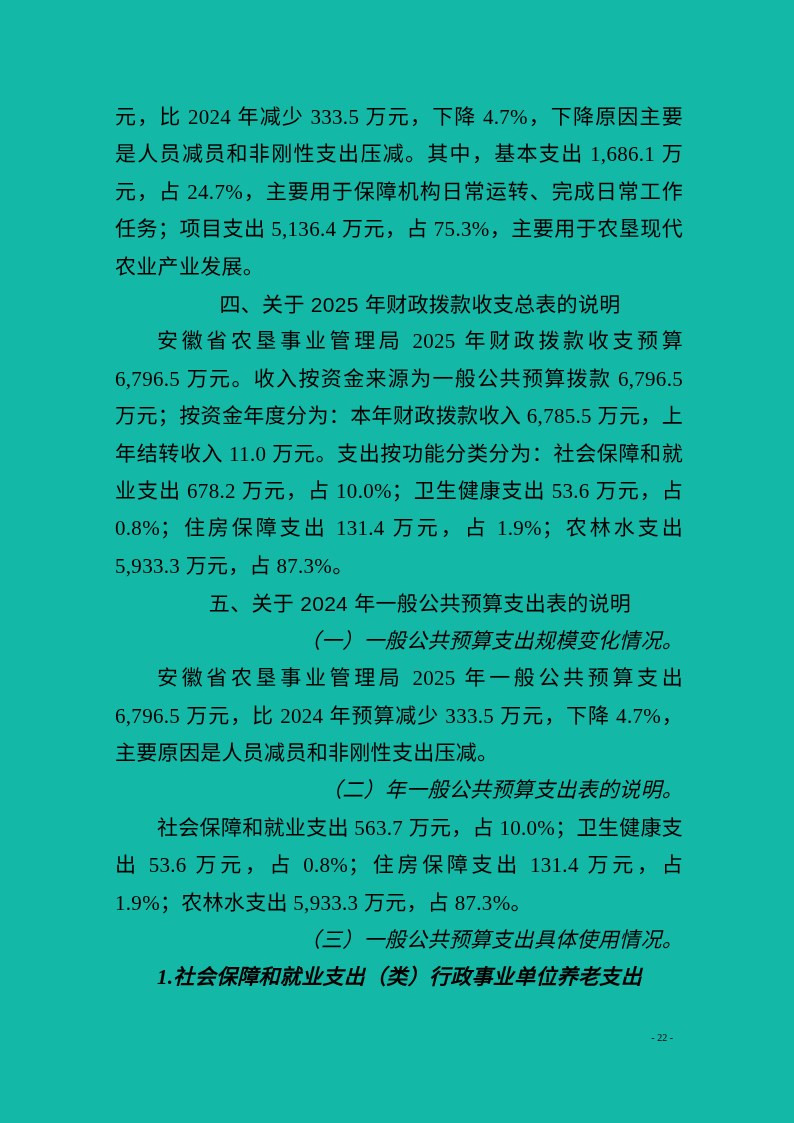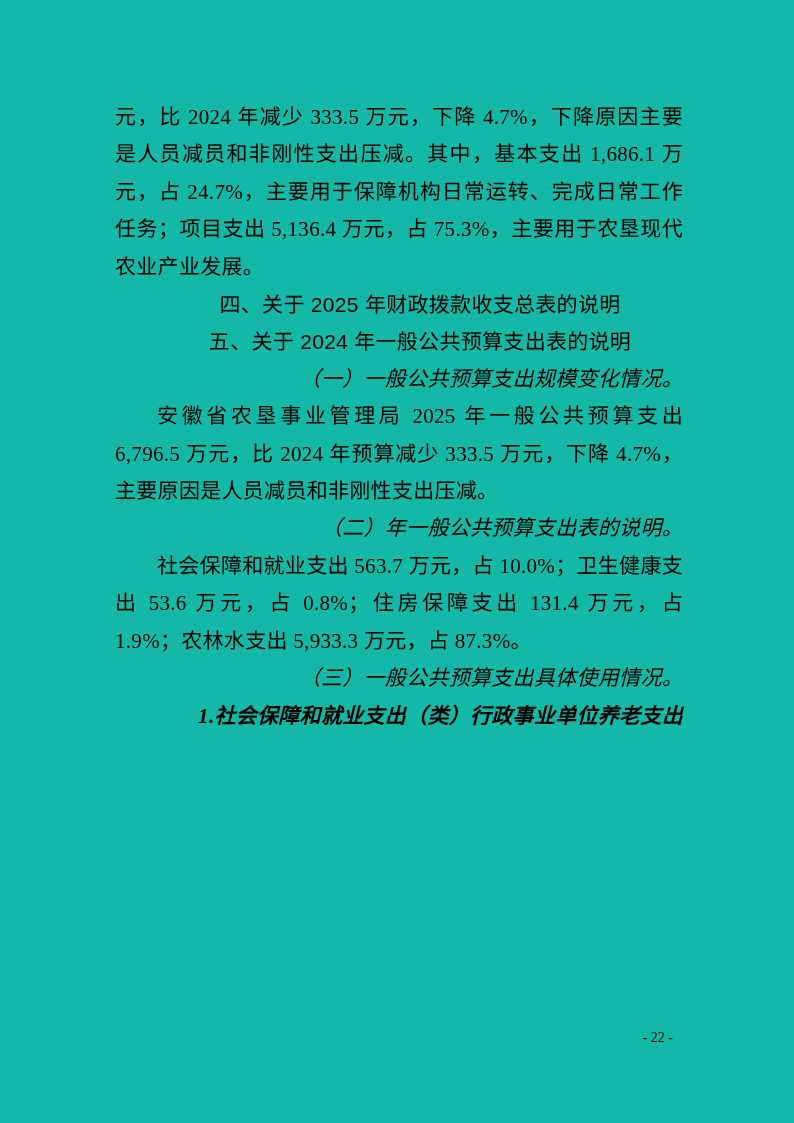--- a/index.html
+++ b/index.html
@@ -49,42 +49,43 @@
   }
   .heading-kai {
     font-weight: bold;
     font-style: italic;
     text-indent: 2em;
     text-align: right;
   }
   .para.kai-emphasis {
     font-weight: bold;
     font-style: italic;
-    text-align: right;
+    text-align: left;
   }
   .page-number {
     position: absolute;
     top: 1029px;
     right: 121px;
-    font-size: 14px;
+    font-size: 10px;
     line-height: 18px;
     color: #000000;
     font-family: "Liberation Serif", "DejaVu Serif", serif;
   }
 </style>
 </head>
 <body>
 
 <div class="page">
   <div class="content">
 
     <p class="para no-indent">元，比 2024 年减少 333.5 万元，下降 4.7%，下降原因主要是人员减员和非刚性支出压减。其中，基本支出 1,686.1 万元，占 24.7%，主要用于保障机构日常运转、完成日常工作任务；项目支出 5,136.4 万元，占 75.3%，主要用于农垦现代农业产业发展。</p>
 
     <h2 class="heading-hei">四、关于 2025 年财政拨款收支总表的说明</h2>
 
+    <p class="para">安徽省农垦事业管理局 2025 年财政拨款收支预算 6,796.5 万元。收入按资金来源为一般公共预算拨款 6,796.5 万元；按资金年度分为：本年财政拨款收入 6,785.5 万元，上年结转收入 11.0 万元。支出按功能分类分为：社会保障和就业支出 678.2 万元，占 10.0%；卫生健康支出 53.6 万元，占 0.8%；住房保障支出 131.4 万元，占 1.9%；农林水支出 5,933.3 万元，占 87.3%。</p>
 
     <h2 class="heading-hei">五、关于 2024 年一般公共预算支出表的说明</h2>
 
     <h3 class="heading-kai">（一）一般公共预算支出规模变化情况。</h3>
 
     <p class="para">安徽省农垦事业管理局 2025 年一般公共预算支出 6,796.5 万元，比 2024 年预算减少 333.5 万元，下降 4.7%，主要原因是人员减员和非刚性支出压减。</p>
 
     <h3 class="heading-kai">（二）年一般公共预算支出表的说明。</h3>
 
     <p class="para">社会保障和就业支出 563.7 万元，占 10.0%；卫生健康支出 53.6 万元，占 0.8%；住房保障支出 131.4 万元，占 1.9%；农林水支出 5,933.3 万元，占 87.3%。</p>

